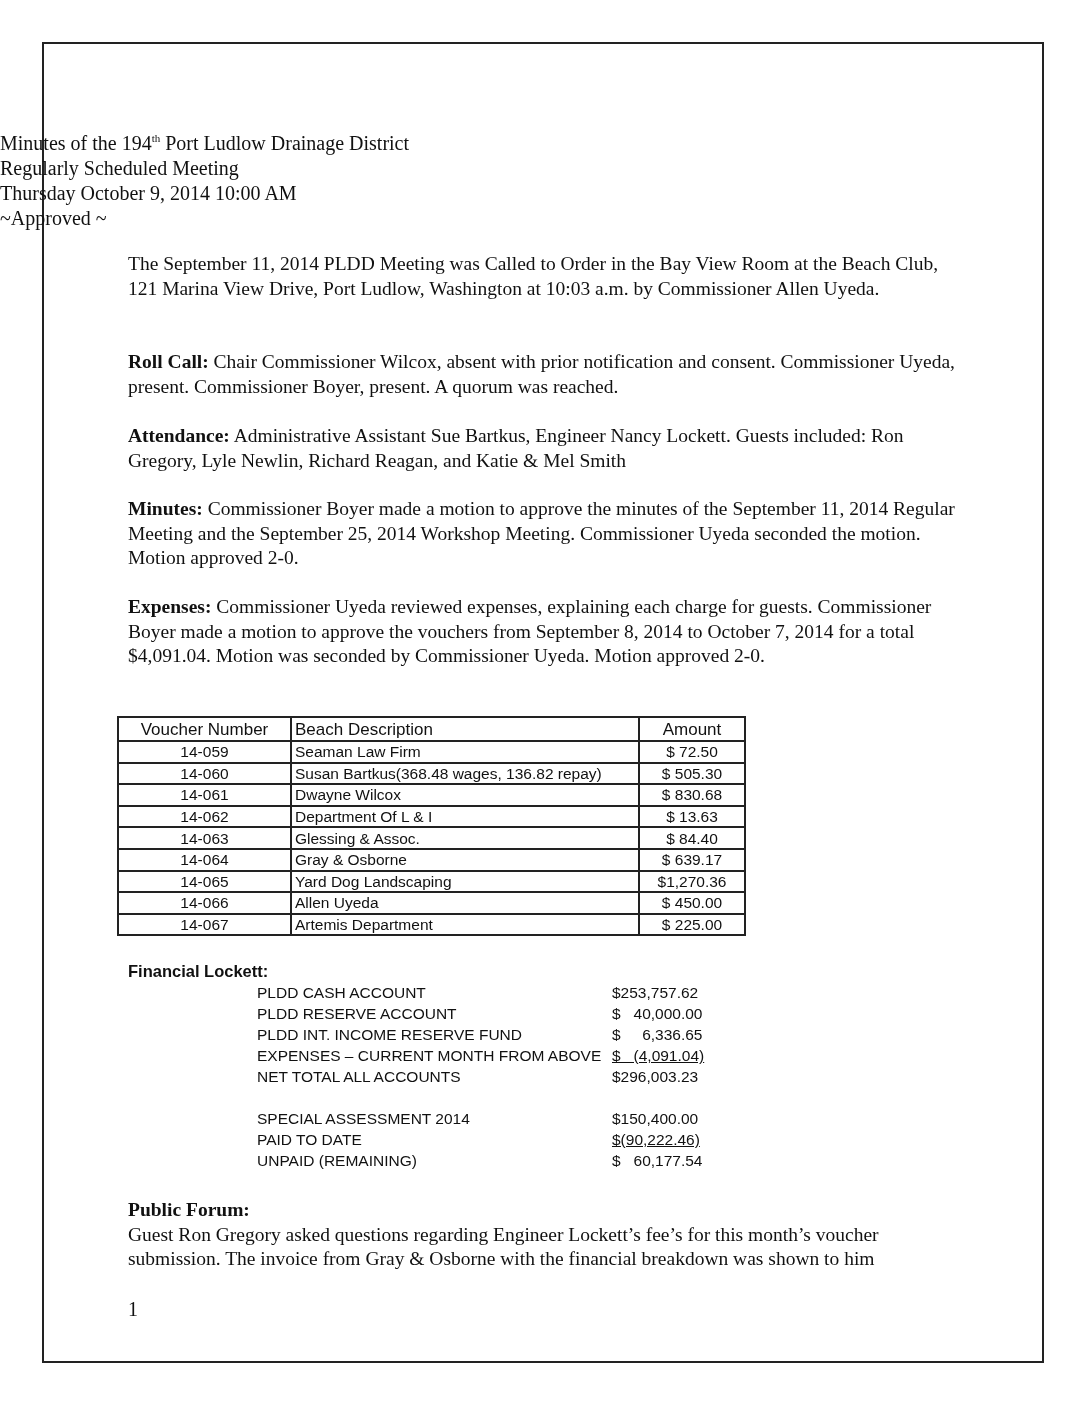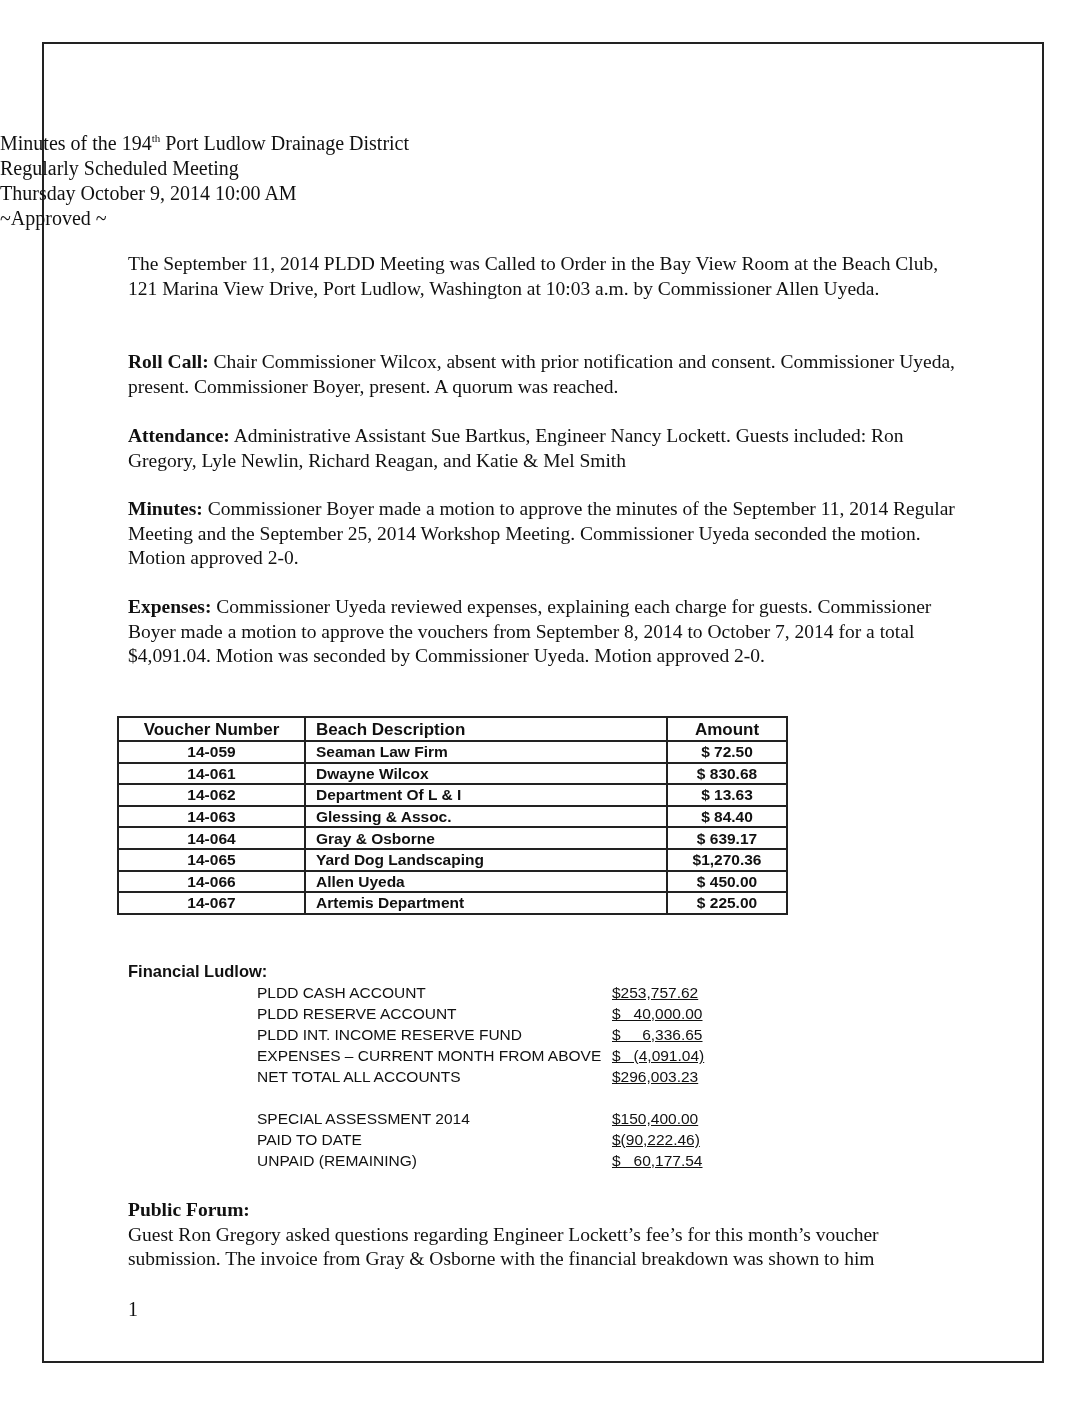--- a/index.html
+++ b/index.html
@@ -3,29 +3,29 @@
 <meta charset="utf-8">
 <style>
   html, body { margin:0; padding:0; background:#fff; }
   body { width:1088px; height:1408px; position:relative; font-family:"Liberation Serif", serif; color:#111; }
   .frame { position:absolute; left:42px; top:42px; width:1002px; height:1321px; border:2px solid #222; box-sizing:border-box; }
   .title { position:absolute; left:0; width:1088px; top:126px; text-align:left; font-size:20px; line-height:25px; }
   .title sup { font-size:11px; }
   .body-text { position:absolute; left:128px; width:840px; font-size:19.5px; line-height:24.5px; }
   .body-text b { font-weight:bold; }
   table.vouchers { position:absolute; left:117px; top:716px; border-collapse:collapse; font-family:"Liberation Sans", sans-serif; font-size:15.5px; }
-  table.vouchers td, table.vouchers th { border:2px solid #222; padding:0 10px; height:19.6px; line-height:19px; font-weight:bold; }
+  table.vouchers td, table.vouchers th { border:2px solid #222; padding:0 3px; height:19.6px; line-height:19px; font-weight:normal; }
   table.vouchers th { font-size:17px; height:22px; }
   .c1 { width:165px; text-align:center; }
   .c2 { width:340px; text-align:left; }
   .c3 { width:98px; text-align:center; }
   .fin-h { position:absolute; left:128px; top:962px; font-family:"Liberation Sans", sans-serif; font-weight:bold; font-size:16.5px; }
   .fin-row { position:absolute; left:257px; font-family:"Liberation Sans", sans-serif; font-size:15.5px; width:500px; height:21px; }
   .fin-row .l { position:absolute; left:0; }
-  .fin-row .v { position:absolute; left:355px;text-decoration:underline; }
+  .fin-row .v { position:absolute; left:355px; }
   .u { text-decoration:underline; }
   .pagenum { position:absolute; left:128px; top:1298px; font-size:20px; }
 </style>
 </head>
 <body>
 
 <div class="frame"></div>
 
 <div class="title">
   <div><span>Minutes of the 194</span><sup>th</sup><span> Port Ludlow Drainage District</span></div>
@@ -45,20 +45,25 @@
   <tbody>
       <tr>
     <th class="c1">Voucher Number</th>
     <th class="c2">Beach Description</th>
     <th class="c3">Amount</th>
   </tr>
   <tr>
         <td class="c1">14-059</td>
         <td class="c2">Seaman Law Firm</td>
         <td class="c3">$   72.50</td>
+      </tr>
+  <tr>
+        <td class="c1">14-060</td>
+        <td class="c2">Susan Bartkus(368.48 wages, 136.82 repay)</td>
+        <td class="c3">$  505.30</td>
       </tr>
   <tr>
         <td class="c1">14-061</td>
         <td class="c2">Dwayne Wilcox</td>
         <td class="c3">$  830.68</td>
       </tr>
   <tr>
         <td class="c1">14-062</td>
         <td class="c2">Department Of L &amp; I</td>
         <td class="c3">$   13.63</td>
@@ -84,21 +89,21 @@
         <td class="c3">$   450.00</td>
       </tr>
   <tr>
         <td class="c1">14-067</td>
         <td class="c2">Artemis Department</td>
         <td class="c3">$   225.00</td>
       </tr>
 </tbody>
   </table>
 
-<div class="fin-h">Financial Ludlow:</div>
+<div class="fin-h">Financial Lockett:</div>
 <div class="fin-row" style="top:984px">
     <span class="l">PLDD CASH ACCOUNT</span>
     <span class="v">$253,757.62</span>
   </div>
 <div class="fin-row" style="top:1005px">
     <span class="l">PLDD RESERVE ACCOUNT</span>
     <span class="v" style="white-space:pre">$   40,000.00</span>
   </div>
 <div class="fin-row" style="top:1026px">
     <span class="l">PLDD INT. INCOME RESERVE FUND</span>

